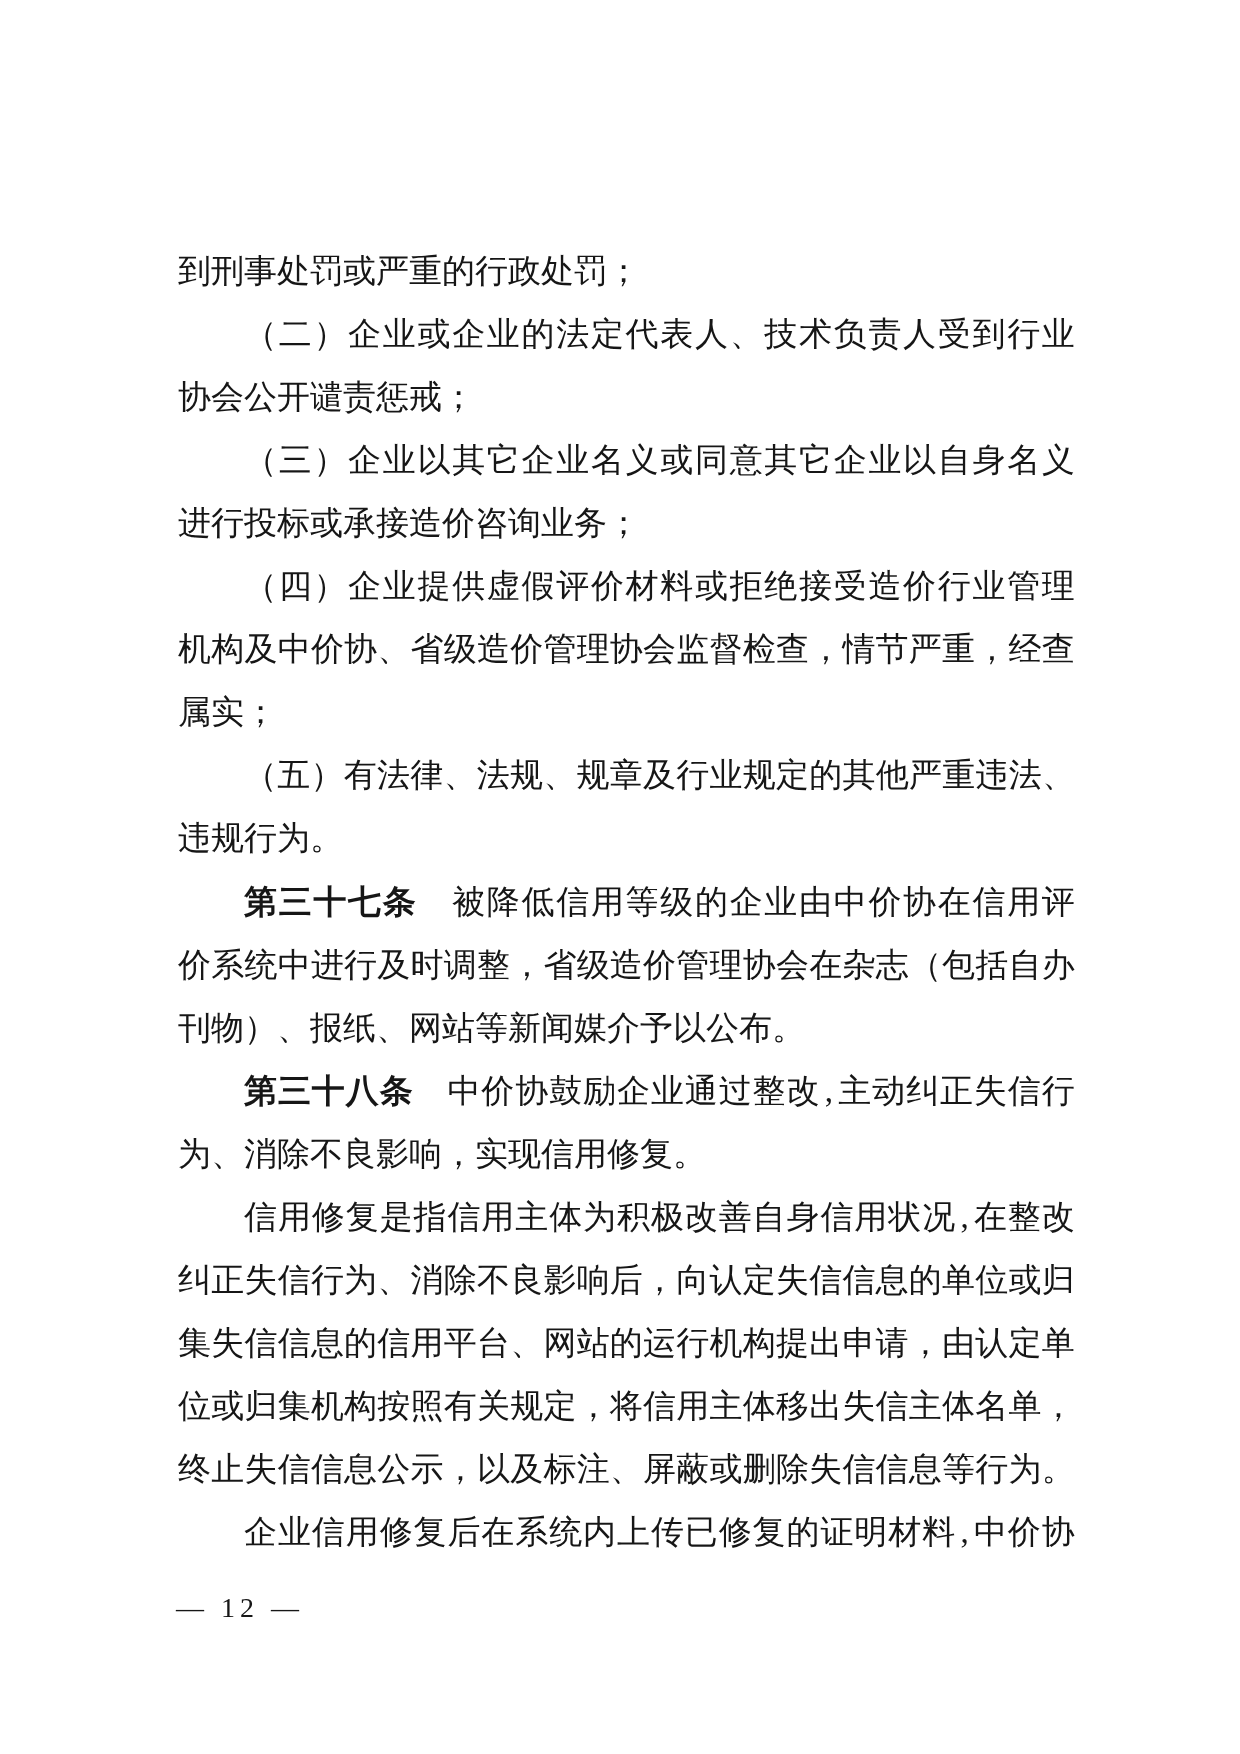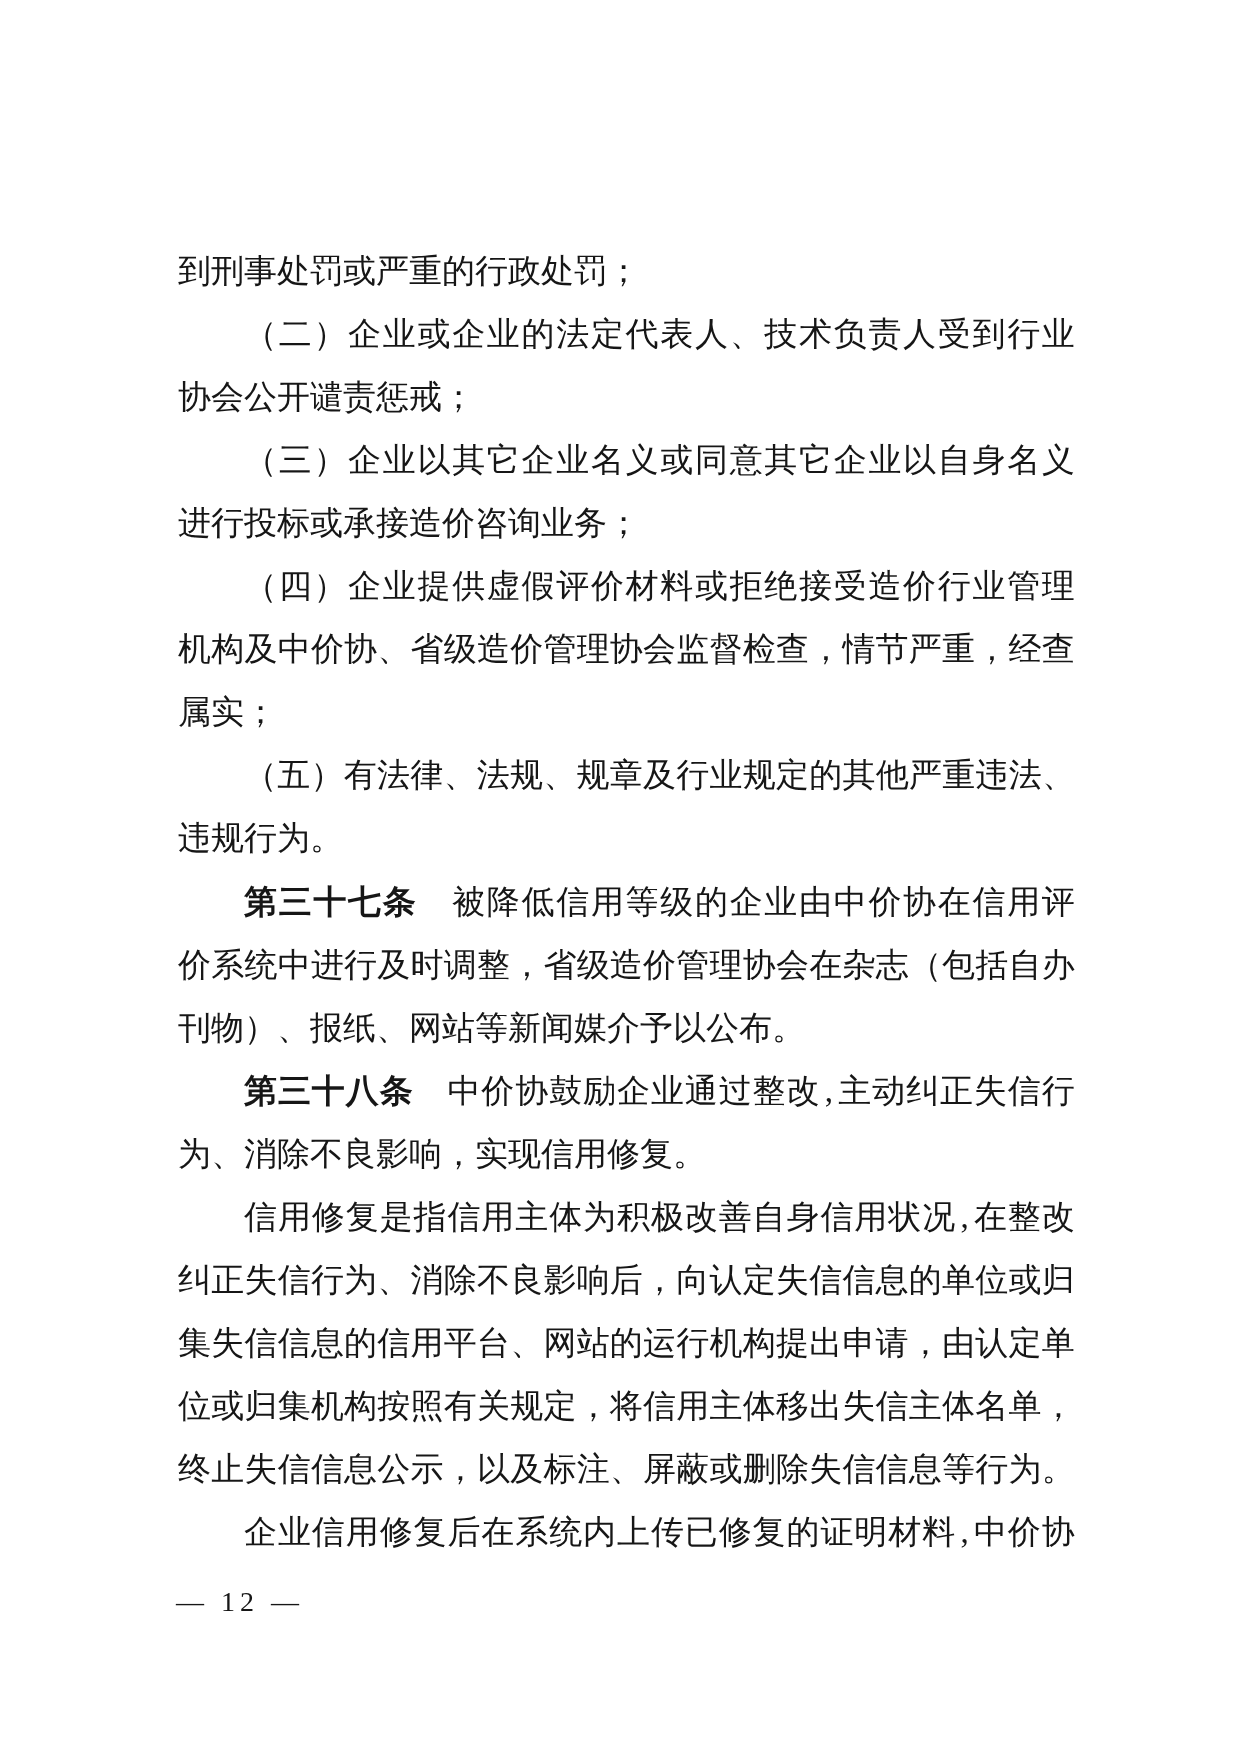--- a/index.html
+++ b/index.html
@@ -40,21 +40,21 @@
     white-space: pre;
   }
   .ch.half { width: 17px; }
   .ch.bold { font-weight: bold; }
   .footer {
     position: absolute;
     left: 176px;
     top: 1580px;
     height: 44px;
     display: flex;
-    align-items: center;
+    align-items: flex-end;
     font-size: 28px;
     letter-spacing: 5px;
     color: #161616;
   }
 </style>
 </head>
 <body>
 
 <div class="page">
   <div class="text-block">

